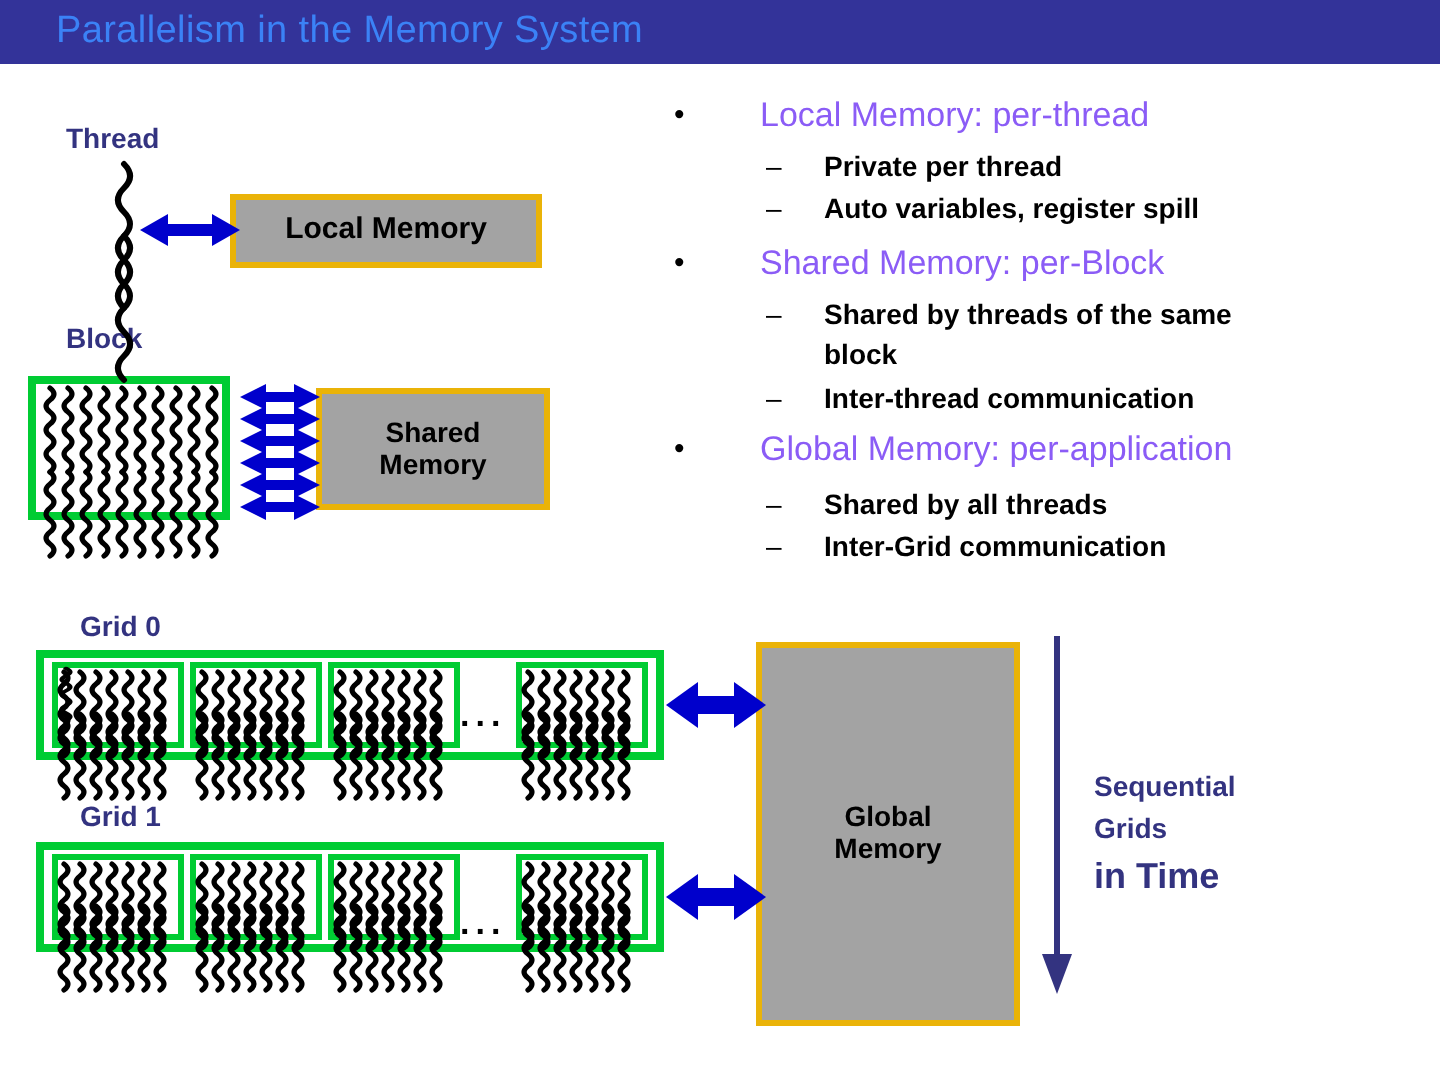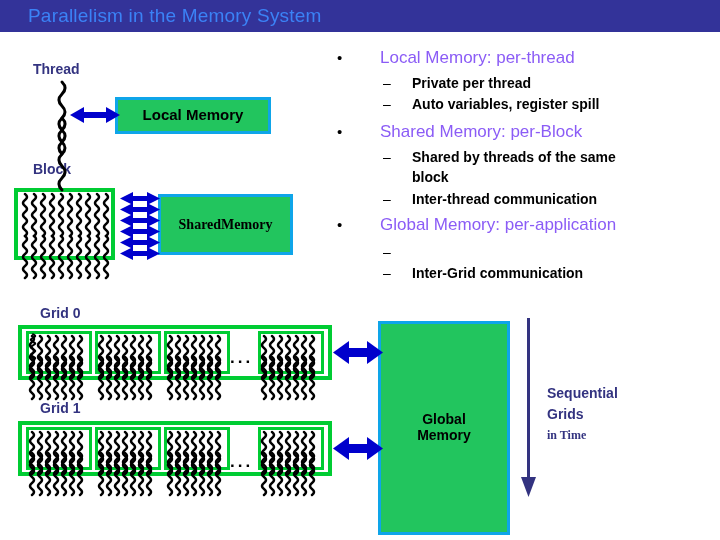--- a/index.html
+++ b/index.html
@@ -22,21 +22,21 @@
   }
 
   
   .navy-label{
     position:absolute;color:#333380;font-weight:bold;
     font-size:14px;white-space:nowrap;
   }
 
   
   .bluebox{
-    position:absolute;background:#22c55e;border:3px solid #0ea5e9;
+    position:absolute;background:#a3a3a3;border:3px solid #eab308;
     box-sizing:border-box;display:flex;align-items:center;
     justify-content:center;text-align:center;
     color:#000000;font-weight:bold;line-height:1.12;
   }
   .greenbox{
     position:absolute;border:4px solid #00cc33;
     box-sizing:border-box;background:#ffffff;
   }
   .greenbox-inner{
     position:absolute;border:3px solid #00cc33;
@@ -78,49 +78,49 @@
   <div class="navy-label" style="left:40px;top:305px;">Grid 0</div>
 
   <div class="navy-label" style="left:40px;top:400px;">Grid 1</div>
 
   <div class="bluebox" style="left:115px;top:97px;width:156px;height:37px;font-size:15px;">
     <span>Local Memory</span>
   </div>
 
   <div class="greenbox" style="left:14px;top:188px;width:101px;height:72px;"></div>
 
-  <div class="bluebox" style="left:158px;top:194px;width:135px;height:61px;font-size:14px;
-              font-family:Liberation Serif, serif;">
+  <div class="bluebox" style="left:158px;top:194px;width:117px;height:61px;font-size:14px;
+              flex-direction:column;">
     <span>Shared</span>
     <span>Memory</span>
   </div>
 
   <div class="greenbox" style="left:18px;top:325px;width:314px;height:55px;"></div>
   <div class="greenbox-inner" style="left:26px;top:331px;width:66px;height:43px;"></div>
   <div class="greenbox-inner" style="left:95px;top:331px;width:66px;height:43px;"></div>
   <div class="greenbox-inner" style="left:164px;top:331px;width:66px;height:43px;"></div>
   <div class="greenbox-inner" style="left:258px;top:331px;width:66px;height:43px;"></div>
   <div class="dots" style="left:230px;top:348px;">...</div>
 
   <div class="greenbox" style="left:18px;top:421px;width:314px;height:55px;"></div>
   <div class="greenbox-inner" style="left:26px;top:427px;width:66px;height:43px;"></div>
   <div class="greenbox-inner" style="left:95px;top:427px;width:66px;height:43px;"></div>
   <div class="greenbox-inner" style="left:164px;top:427px;width:66px;height:43px;"></div>
   <div class="greenbox-inner" style="left:258px;top:427px;width:66px;height:43px;"></div>
   <div class="dots" style="left:230px;top:452px;">...</div>
 
-  <div class="bluebox" style="left:378px;top:321px;width:132px;height:214px;font-size:14px;
+  <div class="bluebox" style="left:378px;top:321px;width:132px;height:192px;font-size:14px;
               flex-direction:column;">
     <span>Global</span>
     <span>Memory</span>
   </div>
 
   <div class="navy-label" style="left:547px;top:385px;font-size:14px;">Sequential</div>
   <div class="navy-label" style="left:547px;top:406px;font-size:14px;">Grids</div>
-  <div class="navy-label" style="left:547px;top:428px;font-size:12px;font-family:Liberation Serif, serif;">in Time</div>
+  <div class="navy-label" style="left:547px;top:428px;font-size:18px;">in Time</div>
 
   <svg class="vec" viewBox="0 0 720 540">
     <defs>
 
       <path id="sq" d="M0,0 q6,6 0,12 q-6,6 0,12 q6,6 0,12 q-6,6 0,12
                        q6,6 0,12 q-6,6 0,12" fill="none" stroke="#000000" stroke-width="3" stroke-linecap="round"></path>
 
       <path id="sqs" d="M0,0 q4,3 0,6 q-4,3 0,6 q4,3 0,6 q-4,3 0,6
                         q4,3 0,6 q-4,3 0,6 q4,3 0,6" fill="none" stroke="#000000" stroke-width="2.6" stroke-linecap="round"></path>
     </defs>
@@ -375,20 +375,21 @@
       <span class="mk">–</span>
       <span class="tx">Inter-thread communication</span>
     </div>
 
     <div class="lvl1" style="margin-top:4px;">
       <span class="mk">•</span>
       <span class="tx">Global Memory:   per-application</span>
     </div>
     <div class="lvl2" style="margin-top:3px;">
       <span class="mk">–</span>
+      <span class="tx">Shared by all threads</span>
     </div>
     <div class="lvl2">
       <span class="mk">–</span>
       <span class="tx">Inter-Grid communication</span>
     </div>
 
   </div>
 
 </div>
 

